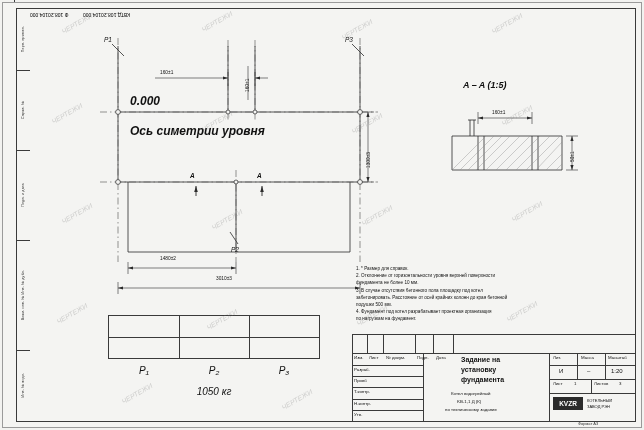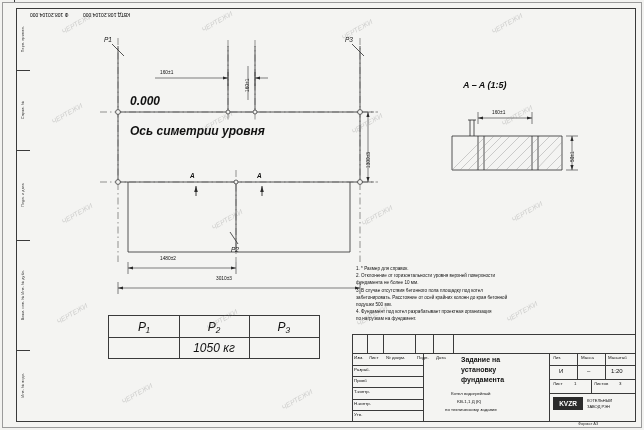--- a/index.html
+++ b/index.html
@@ -22,21 +22,21 @@
   }
   .lcell{display:flex;align-items:center;justify-content:center;}
   
   #title{position:absolute;left:352px;top:334px;width:282px;height:86px;border:1px solid #3a3a3a;}
   .tline{position:absolute;background:#3a3a3a;}
   .tx{position:absolute;font-size:4.4px;color:#111;white-space:nowrap;}
   .tbig{position:absolute;font-weight:bold;color:#111;white-space:nowrap;}
   
   #wtable{position:absolute;left:108px;top:315px;width:210px;height:42px;border:1px solid #3a3a3a;}
   #wtable .cell{position:absolute;display:flex;align-items:center;justify-content:center;
-    font-size:12px;color:#111;font-style:italic;}
+    font-size:10px;color:#111;font-style:italic;margin-top:44px;}
   #wtable .vline{position:absolute;top:0;width:1px;height:42px;background:#3a3a3a;}
   #wtable .hline{position:absolute;left:0;height:1px;width:210px;background:#3a3a3a;}
   
   #notes{position:absolute;left:356px;top:265px;width:272px;font-size:4.6px;line-height:7.2px;color:#111;}
   #notes div{white-space:nowrap;}
   .lbl{position:absolute;font-size:6.5px;color:#111;font-style:italic;white-space:nowrap;}
   .lblb{position:absolute;font-size:12px;color:#111;font-style:italic;font-weight:bold;white-space:nowrap;}
   .dim{position:absolute;font-size:4.8px;color:#111;white-space:nowrap;}
   .vdim{position:absolute;font-size:4.8px;color:#111;white-space:nowrap;transform:rotate(-90deg);transform-origin:left top;}
   

